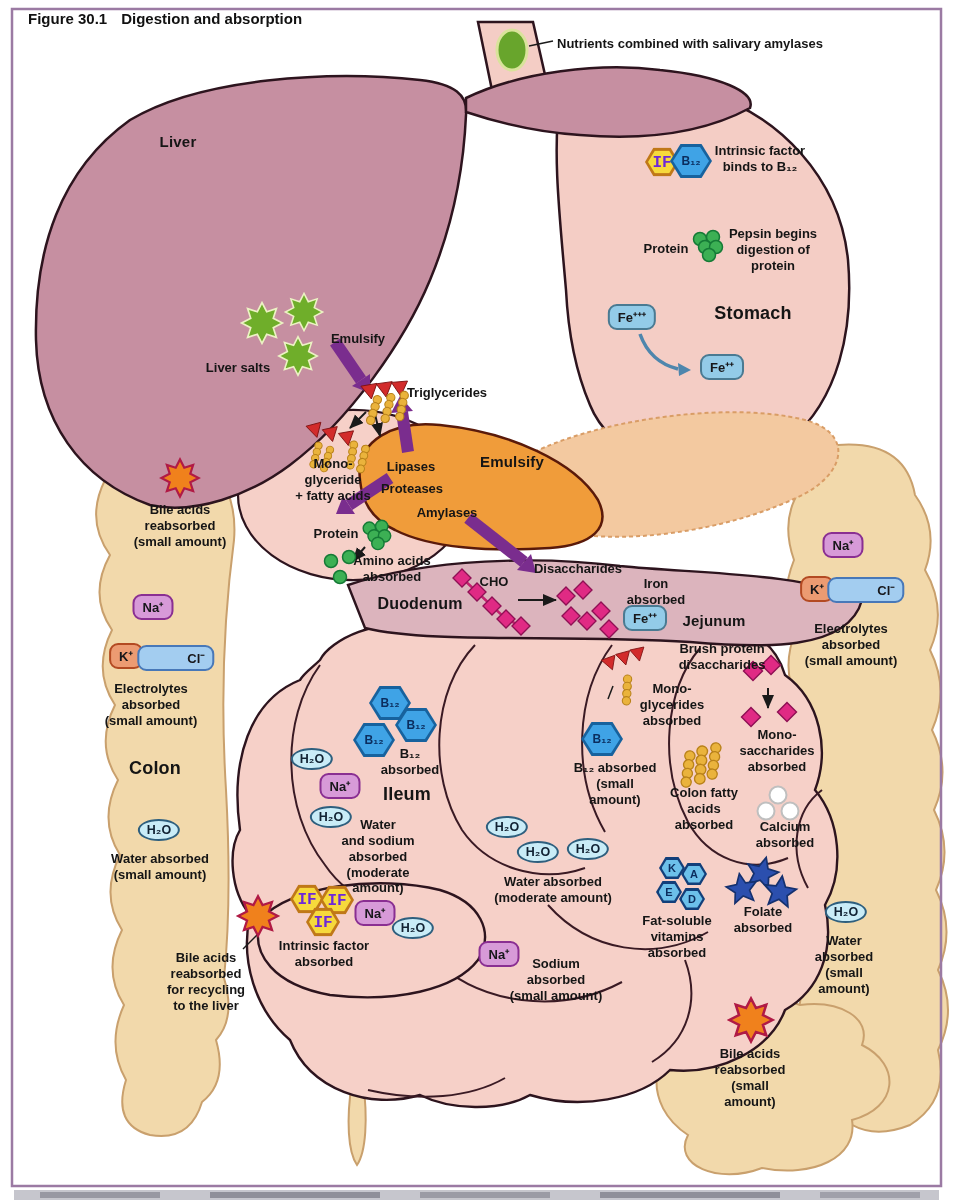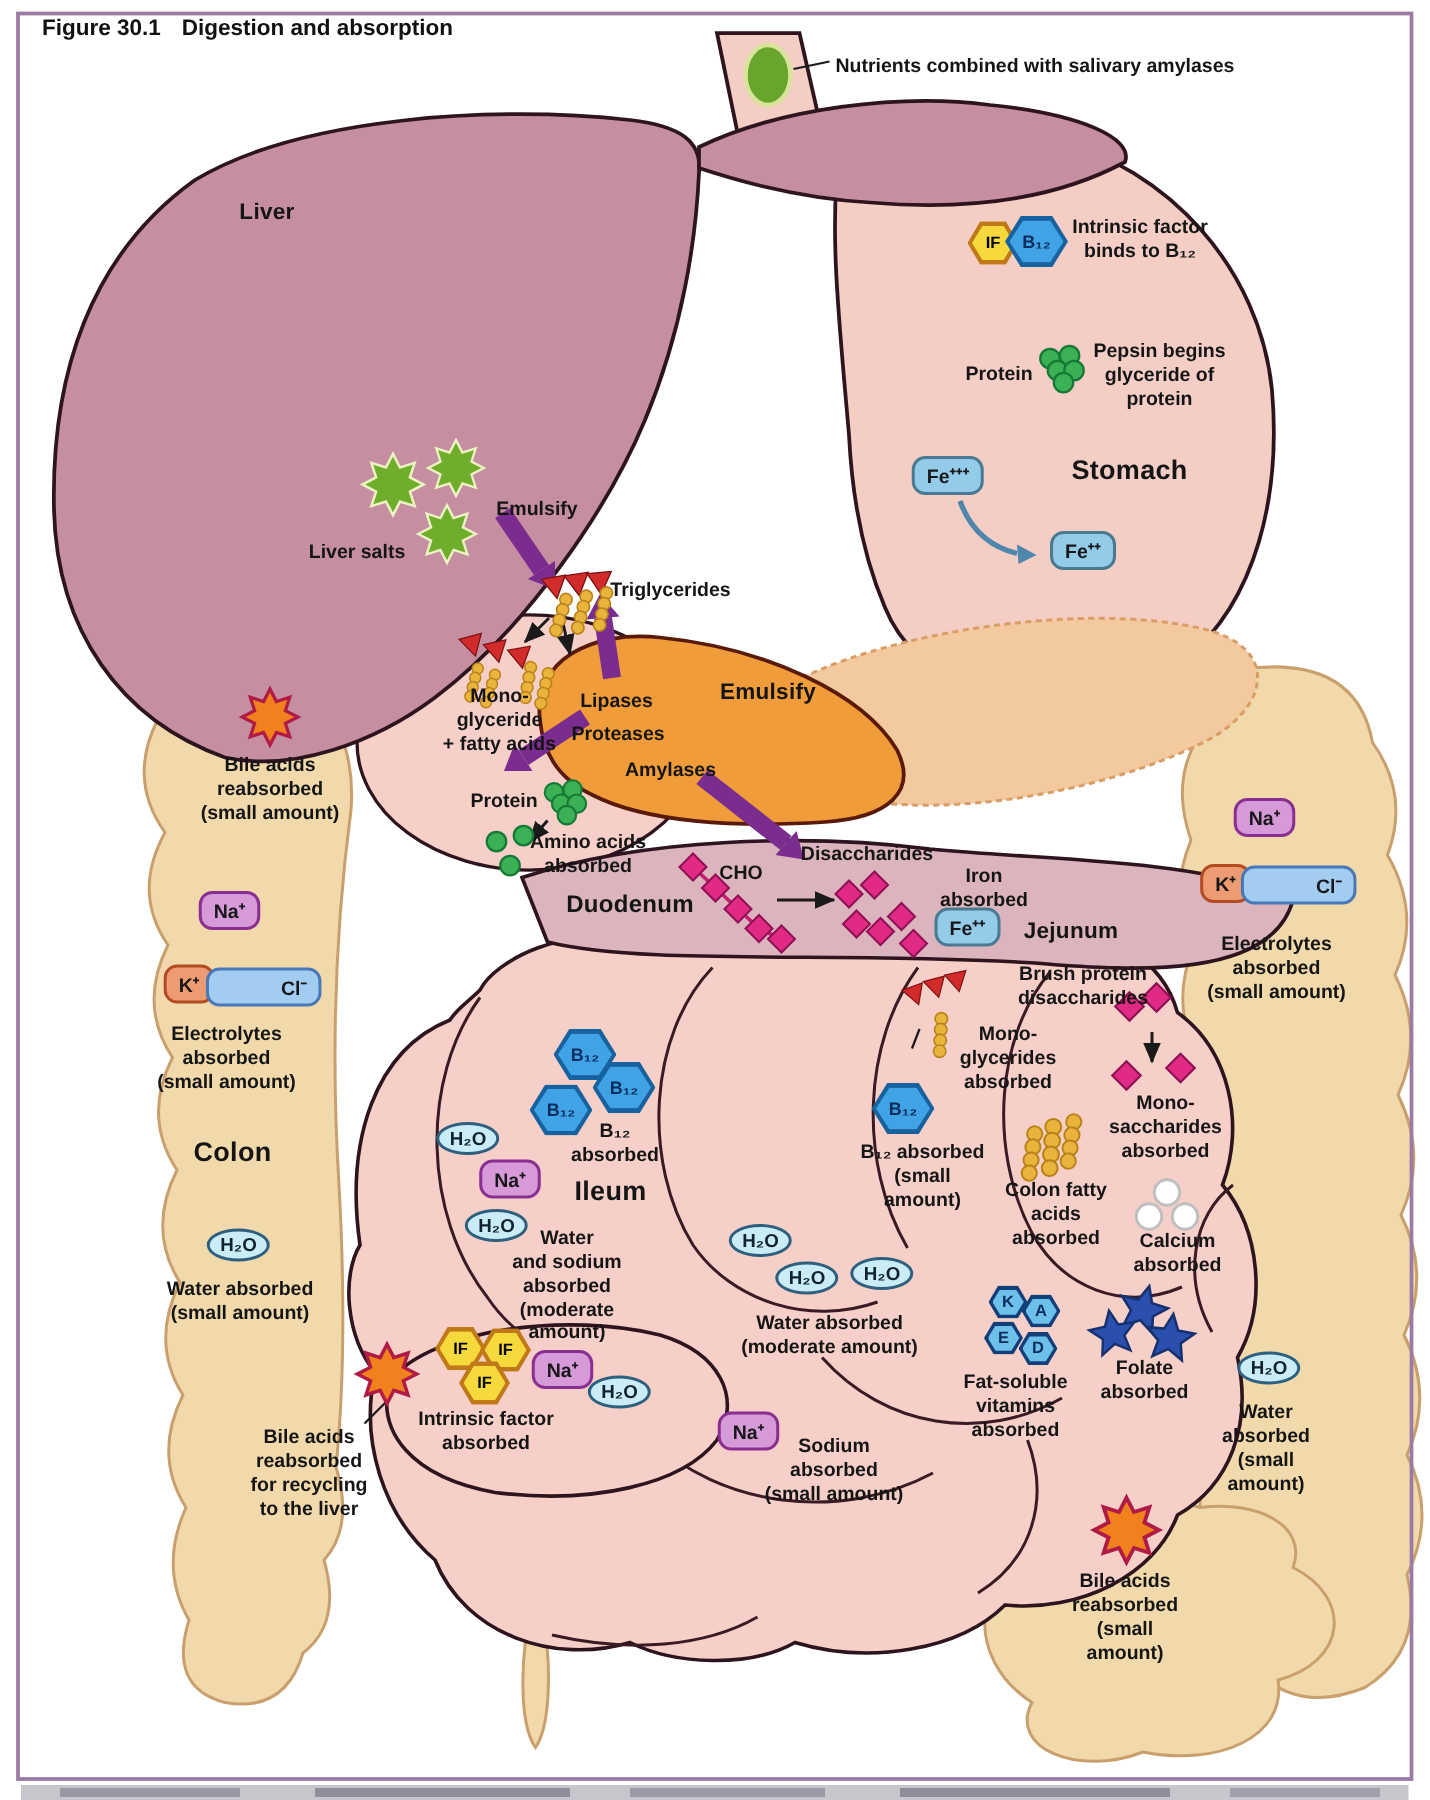--- a/index.html
+++ b/index.html
@@ -43,21 +43,21 @@
   .oval{position:absolute;transform:translate(-50%,-50%);background:var(--ovalBg);
     border:2.5px solid var(--ovalEdge);border-radius:50%;padding:2px 7px;
     font-size:12.5px;font-weight:800;color:#123;white-space:nowrap;}
 
   .hex{position:absolute;transform:translate(-50%,-50%);display:grid;place-items:center;
     clip-path:polygon(25% 0,75% 0,100% 50%,75% 100%,25% 100%,0 50%);}
   .hex>span{position:absolute;inset:3px;display:grid;place-items:center;
     clip-path:polygon(25% 0,75% 0,100% 50%,75% 100%,25% 100%,0 50%);
     font-weight:800;}
   .hex-if{width:34px;height:29px;background:var(--ifHexEdge);}
-  .hex-if>span{background:var(--ifHex);font-size:11px;color:#000000;}
+  .hex-if>span{background:var(--ifHex);font-size:16px;color:#6d28d9;font-family:Liberation Mono, monospace;}
   .hex-b12{width:42px;height:34px;background:var(--b12HexEdge);}
   .hex-b12>span{background:var(--b12Hex);font-size:12px;color:#0b2d5e;}
   .hex-v{width:26px;height:22px;background:#123f7a;}
   .hex-v>span{background:#6cc0ea;font-size:11px;color:#0b2d5e;inset:2.5px;}
 
   .greenstar{fill:var(--bileGreen);stroke:#ecf2c4;stroke-width:2.5;}
   .orangestar{fill:var(--orangeStar);stroke:var(--orangeStarEdge);stroke-width:3.5;}
   .tri{fill:var(--triRed);stroke:#7d1111;stroke-width:1;}
   .chainc{fill:var(--chainYellow);stroke:#b9821a;stroke-width:1.2;}
   .diam{fill:var(--diamPink);stroke:#8f1054;stroke-width:1.5;}
@@ -279,21 +279,21 @@
 </svg>
 
 <div class="title"><b>Figure 30.1</b><span>Digestion and absorption</span></div>
 
 <div class="lbl tl" style="left:557px;top:36px">Nutrients combined with salivary amylases</div>
 <div class="lbl organ" style="left:178px;top:133px">Liver</div>
 <div class="lbl" style="left:760px;top:143px">Intrinsic factor
 binds to B₁₂</div>
 <div class="lbl" style="left:666px;top:241px">Protein</div>
 <div class="lbl" style="left:773px;top:226px">Pepsin begins
-glyceride of
+digestion of
 protein</div>
 <div class="lbl organ big" style="left:753px;top:303px">Stomach</div>
 <div class="lbl" style="left:238px;top:360px">Liver salts</div>
 <div class="lbl" style="left:358px;top:331px">Emulsify</div>
 <div class="lbl" style="left:447px;top:385px">Triglycerides</div>
 <div class="lbl" style="left:333px;top:456px">Mono-
 glyceride
 + fatty acids</div>
 <div class="lbl" style="left:411px;top:459px">Lipases</div>
 <div class="lbl" style="left:412px;top:481px">Proteases</div>

